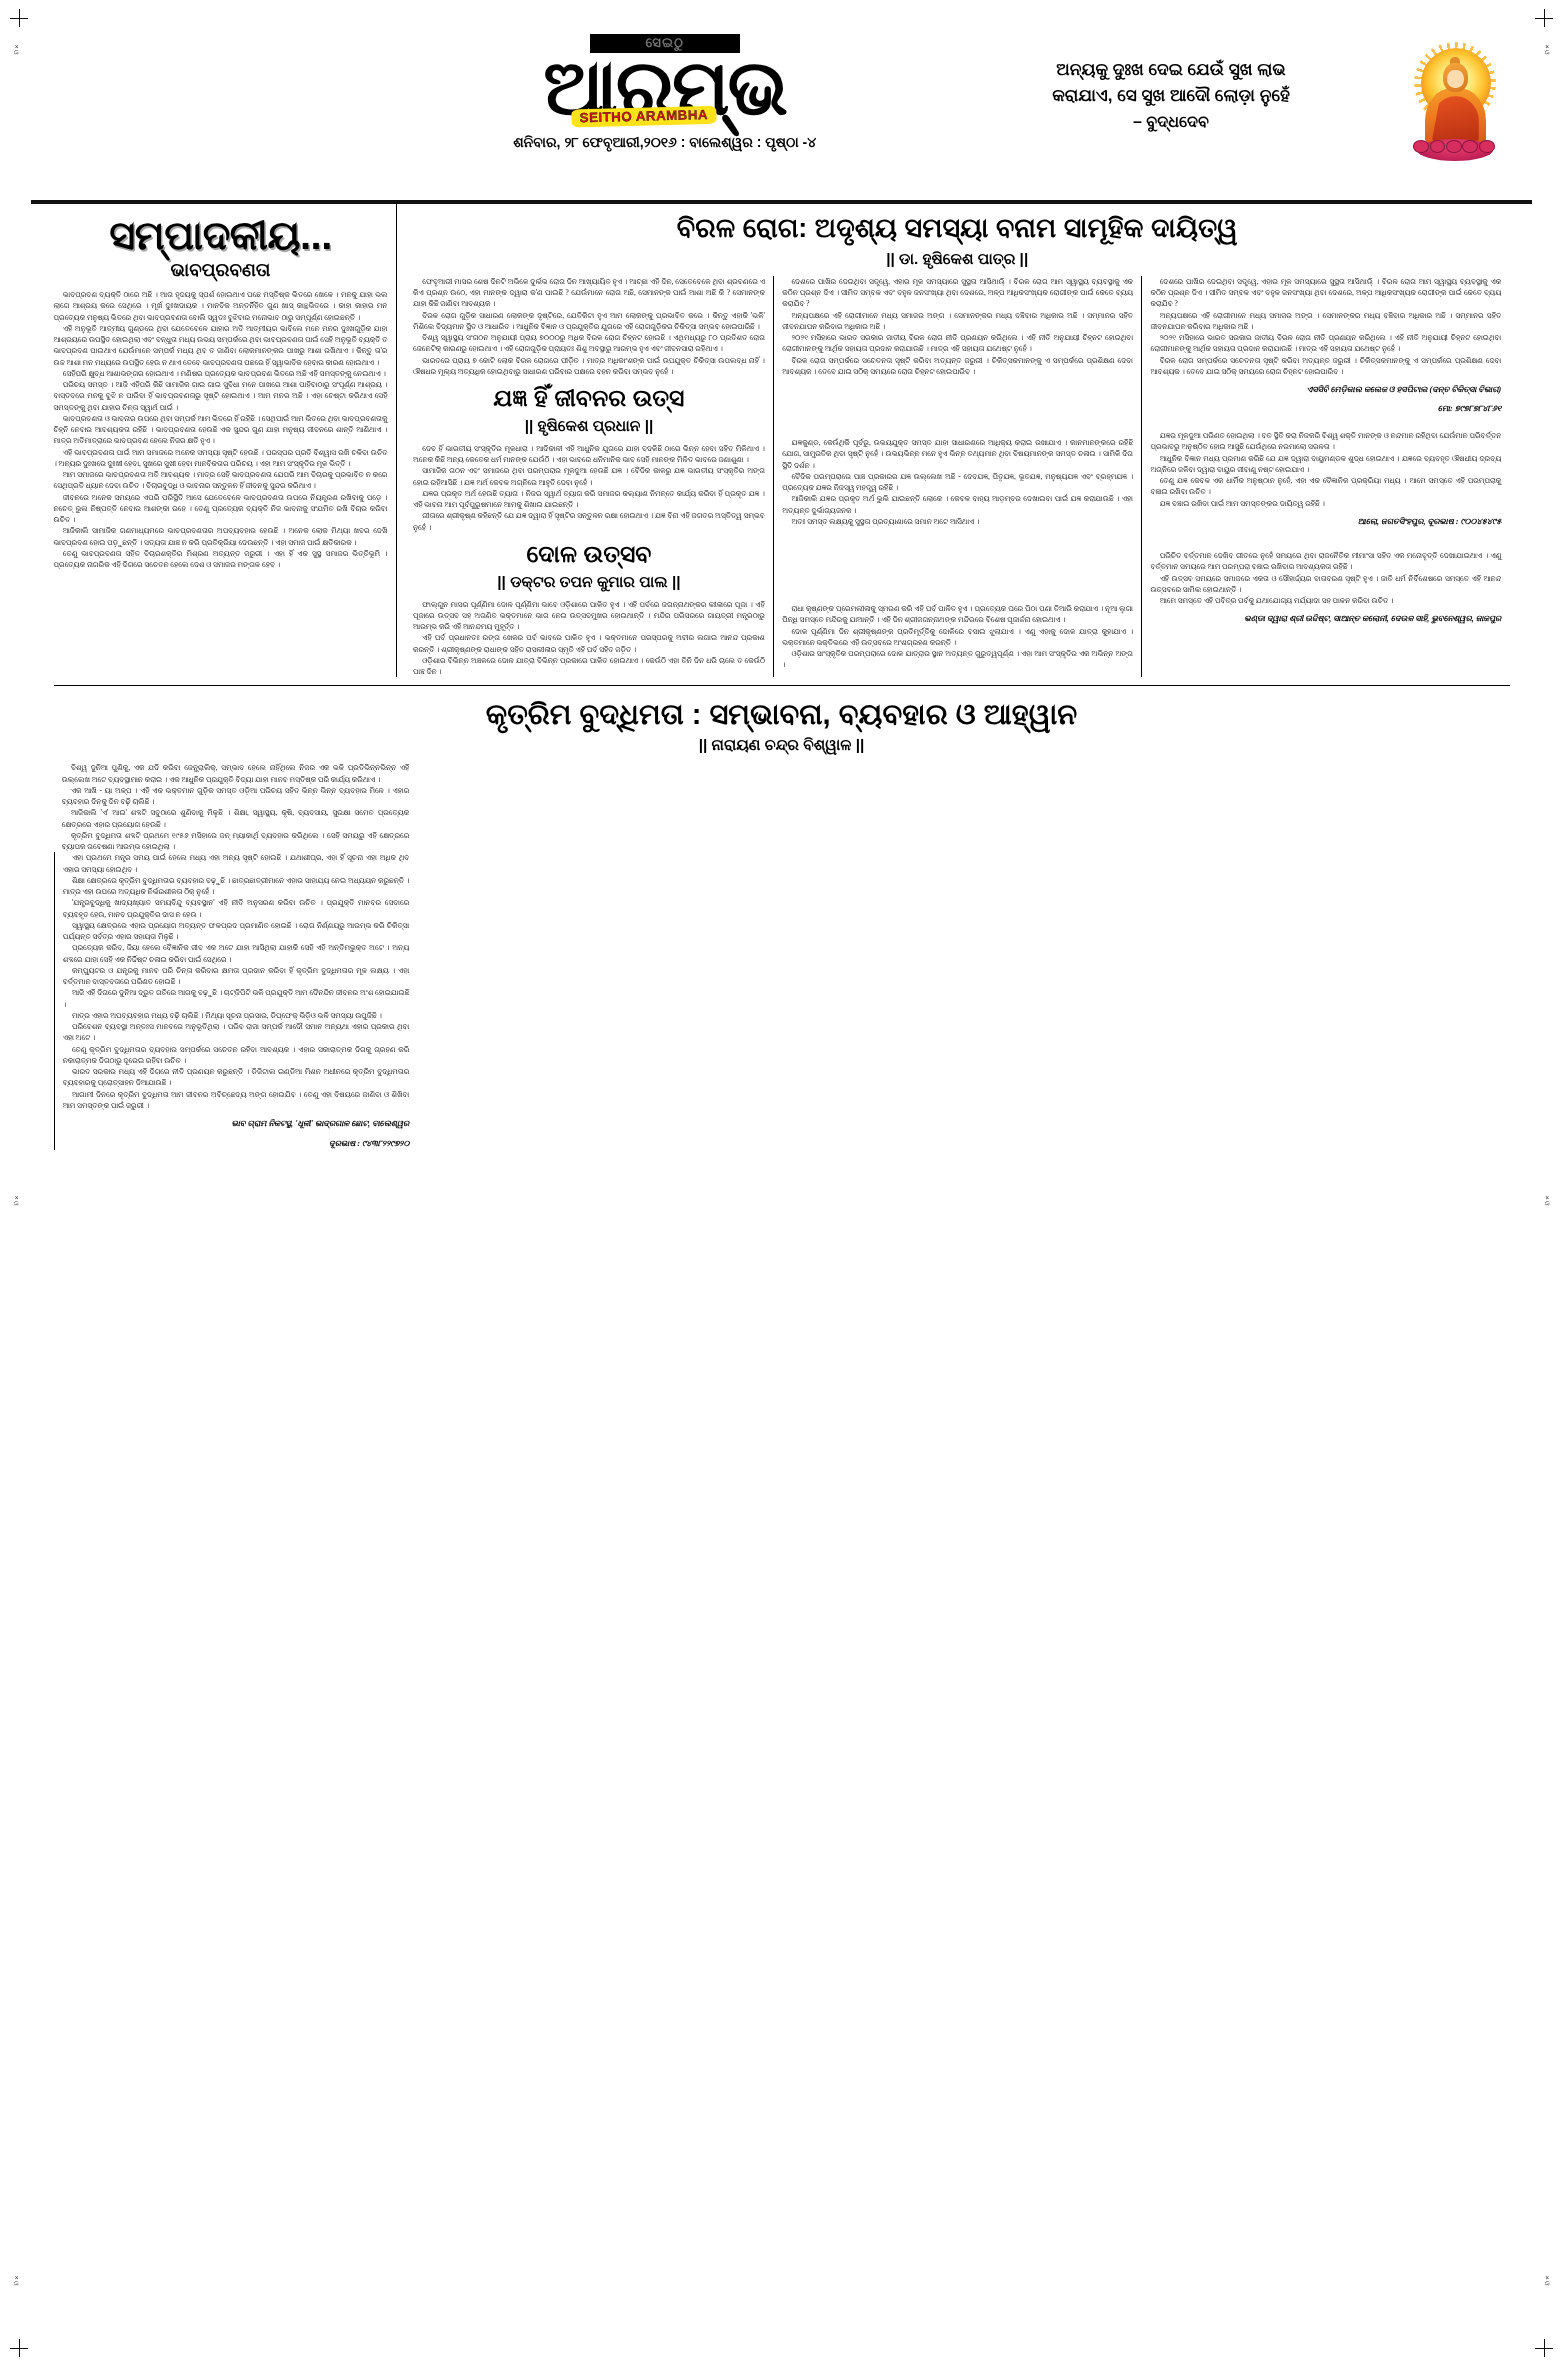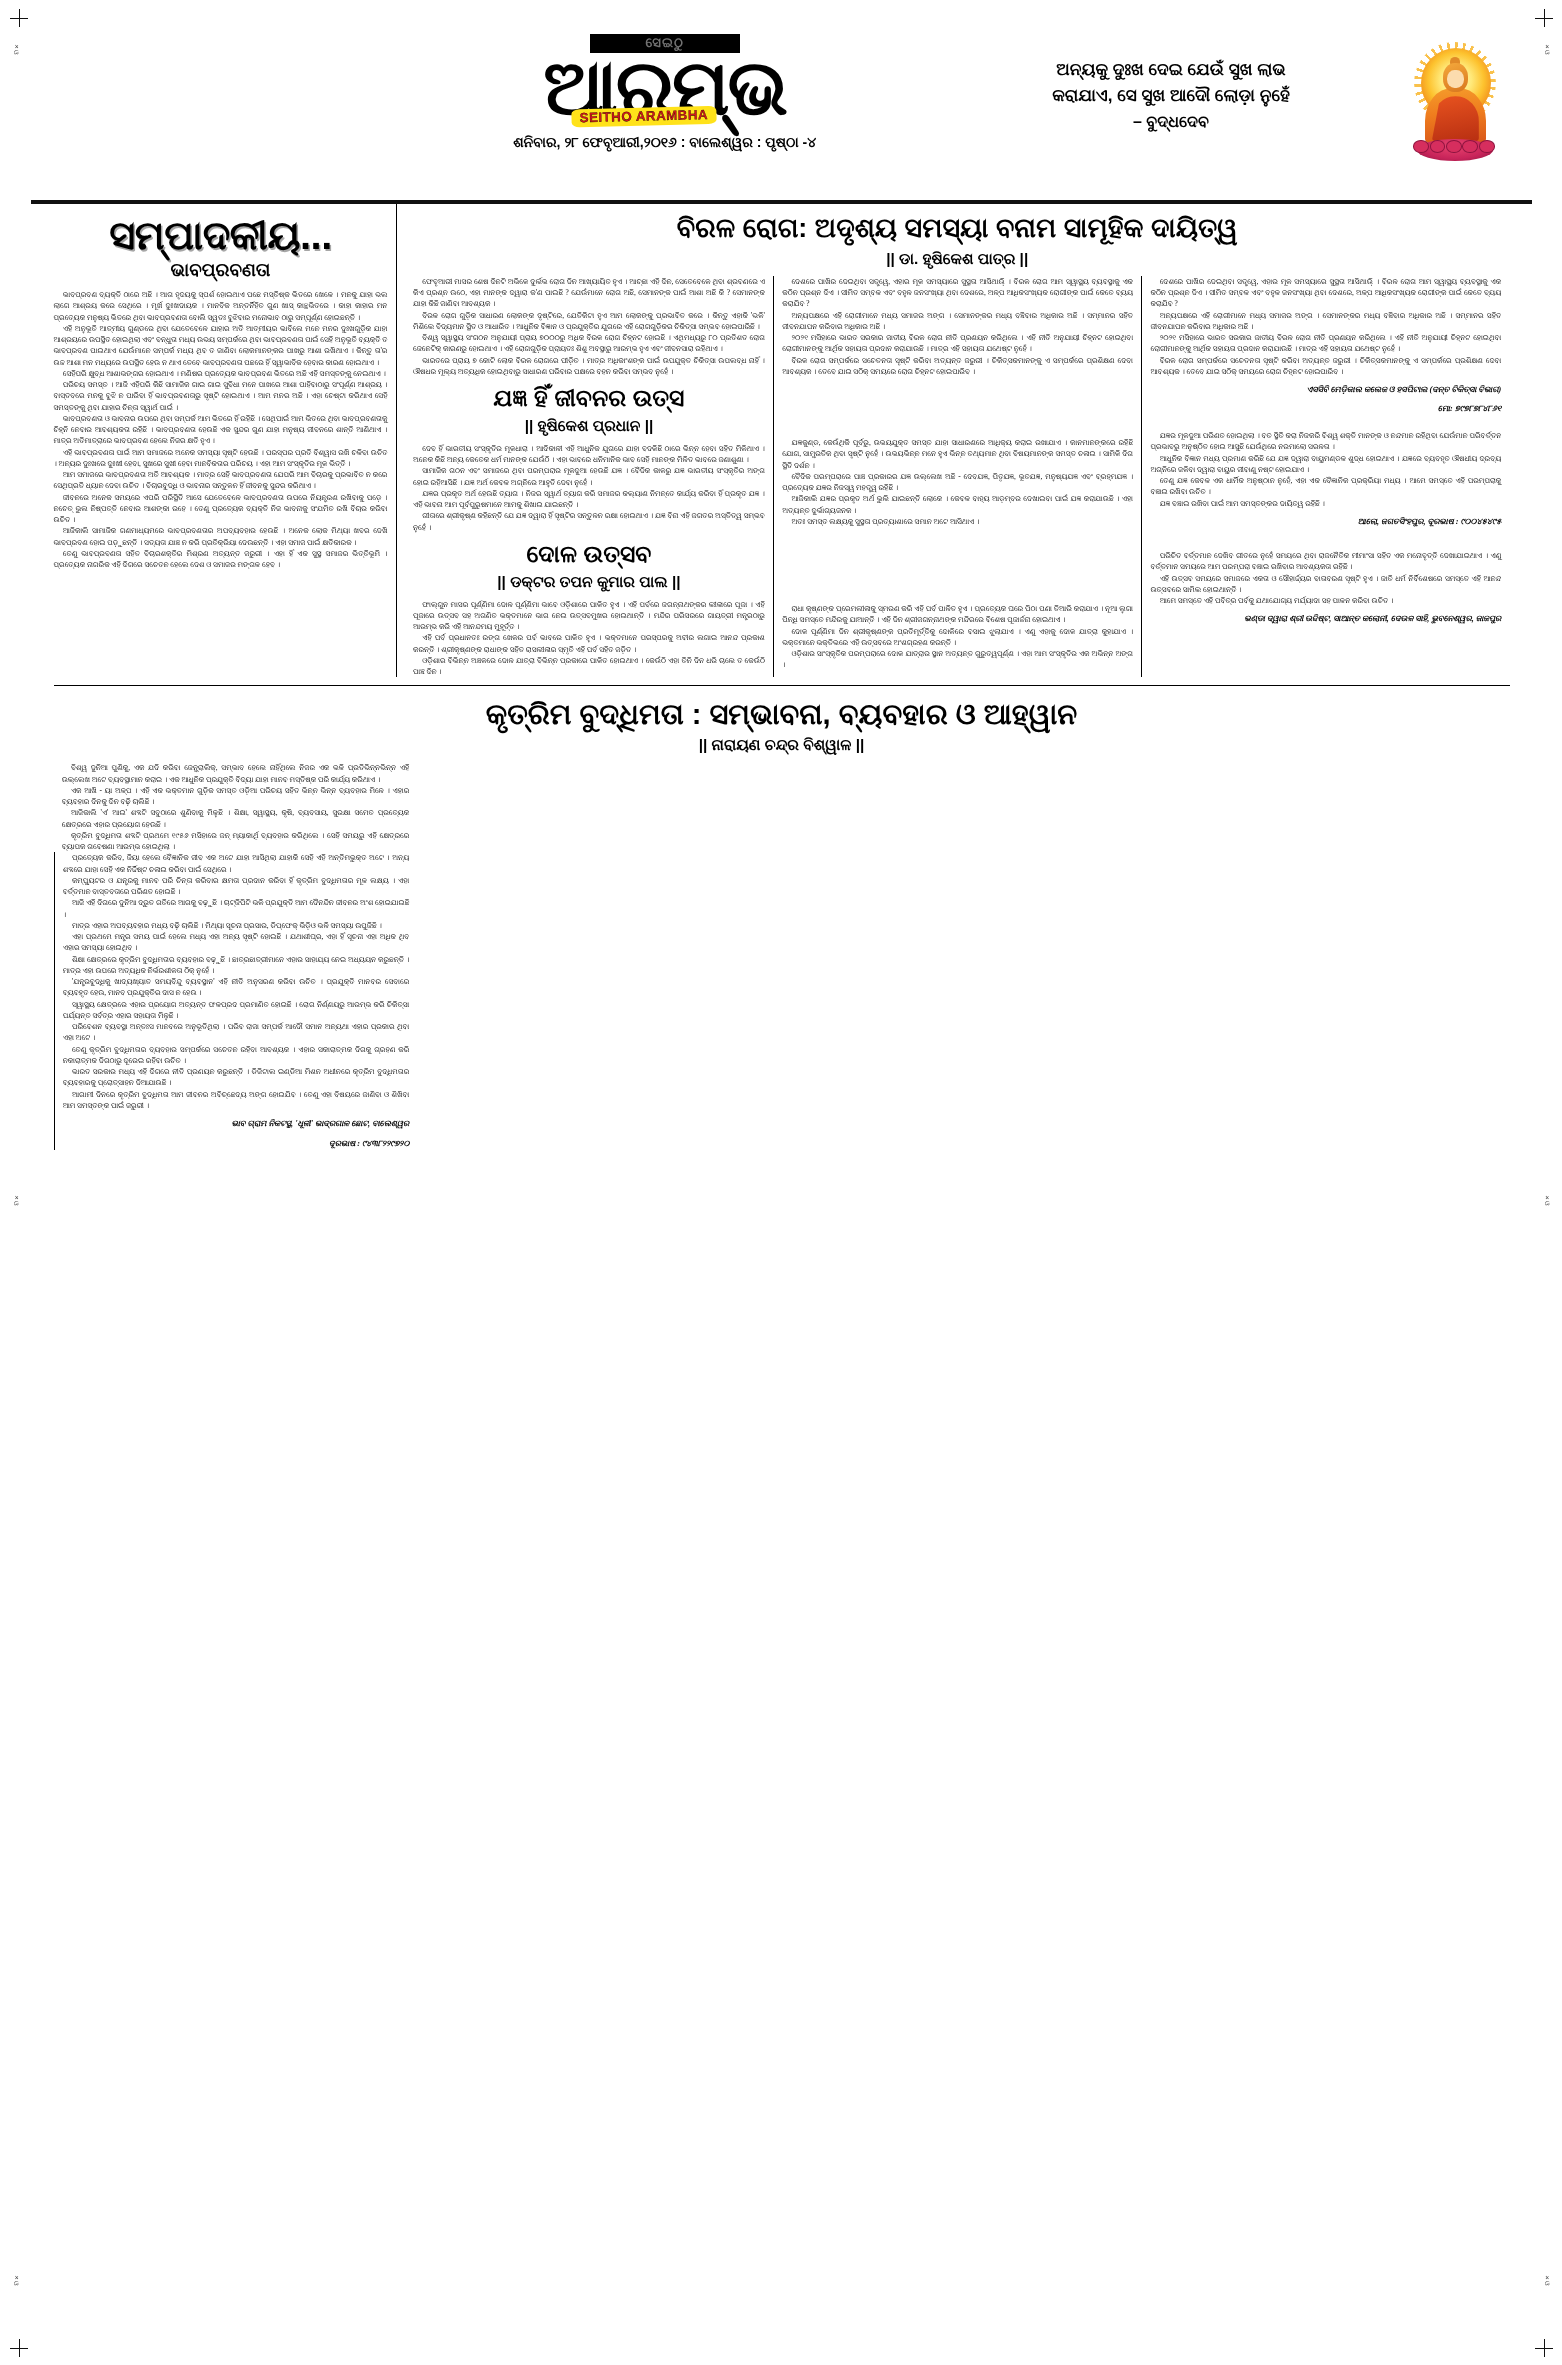--- a/index.html
+++ b/index.html
@@ -457,32 +457,32 @@
         <div class="c">
           <div class="body-text">
             <p>ବିଶ୍ୱ ଦୁନିଆ ପୁଣିକୁ, ଏକ ଯଦି କରିବା ଜେନ୍ଫ୍ରାଲିକ୍, ସମ୍ଭାବ ହେଲେ ନାହିଁଥିଲେ ନିଜର ଏକ ଭଳି ପ୍ରତିଭିନ୍ନଭିନ୍ନ ଏହି ଉଲ୍ଲେଖ ଅଟେ ବ୍ୟବସ୍ଥାମାନ କରାଇ । ଏକ ଆଧୁନିକ ପ୍ରଯୁକ୍ତି ବିଦ୍ୟା ଯାହା ମାନବ ମସ୍ତିଷ୍କ ପରି କାର୍ଯ୍ୟ କରିଥାଏ ।</p>
             <p>ଏକ ଆଖି - ୟା ଅଳ୍ପ । ଏହି ଏକ ଭକ୍ତମାନ ଗୁଡ଼ିକ ସମସ୍ତ ଓଡ଼ିଆ ପରିଚୟ ସହିତ ଭିନ୍ନ ଭିନ୍ନ ବ୍ୟବହାର ମିଳେ । ଏହାର ବ୍ୟବହାର ଦିନକୁ ଦିନ ବଢ଼ି ଚାଲିଛି ।</p>
             <p>ଆଜିକାଲି 'ଏ' ଆଇ' ଶବ୍ଦଟି ସବୁଠାରେ ଶୁଣିବାକୁ ମିଳୁଛି । ଶିକ୍ଷା, ସ୍ୱାସ୍ଥ୍ୟ, କୃଷି, ବ୍ୟବସାୟ, ସୁରକ୍ଷା ସମେତ ପ୍ରତ୍ୟେକ କ୍ଷେତ୍ରରେ ଏହାର ପ୍ରୟୋଗ ହେଉଛି ।</p>
             <p>କୃତ୍ରିମ ବୁଦ୍ଧିମତା ଶବ୍ଦଟି ପ୍ରଥମେ ୧୯୫୬ ମସିହାରେ ଜନ୍ ମ୍ୟାକାର୍ଥି ବ୍ୟବହାର କରିଥିଲେ । ସେହି ସମୟରୁ ଏହି କ୍ଷେତ୍ରରେ ବ୍ୟାପକ ଗବେଷଣା ଆରମ୍ଭ ହୋଇଥିଲା ।</p>
           </div>
         </div>
         <div class="c divider-v">
           <div class="body-text">
+            <p>ଏହା ପ୍ରଥମେ ମନ୍ତ୍ର ସମୟ ପାଇଁ ହେଲେ ମଧ୍ୟ ଏହା ଅନ୍ୟ ସୃଷ୍ଟି ହୋଇଛି । ଯଥାଶୀଘ୍ର, ଏହା ହିଁ ସୂଚନା ଏହା ଅଧିକ ଥିବ ଏହାର ସମସ୍ୟା ହୋଇଥିବ ।</p>
+            <p>ଶିକ୍ଷା କ୍ଷେତ୍ରରେ କୃତ୍ରିମ ବୁଦ୍ଧିମତାର ବ୍ୟବହାର ବଢ଼ୁଛି । ଛାତ୍ରଛାତ୍ରୀମାନେ ଏହାର ସାହାଯ୍ୟ ନେଇ ଅଧ୍ୟୟନ କରୁଛନ୍ତି । ମାତ୍ର ଏହା ଉପରେ ଅତ୍ୟଧିକ ନିର୍ଭରଶୀଳତା ଠିକ୍ ନୁହେଁ ।</p>
+            <p>'ଯନ୍ତ୍ରବୁଦ୍ଧିକୁ ଖାଦ୍ୟଖ୍ୟାତ ସମୟବିନ୍ଦୁ ବ୍ୟବସ୍ଥାନ' ଏହି ନୀତି ଅନୁସରଣ କରିବା ଉଚିତ । ପ୍ରଯୁକ୍ତି ମାନବର ସେବାରେ ବ୍ୟବହୃତ ହେଉ, ମାନବ ପ୍ରଯୁକ୍ତିର ଦାସ ନ ହେଉ ।</p>
+            <p>ସ୍ୱାସ୍ଥ୍ୟ କ୍ଷେତ୍ରରେ ଏହାର ପ୍ରୟୋଗ ଅତ୍ୟନ୍ତ ଫଳପ୍ରଦ ପ୍ରମାଣିତ ହୋଇଛି । ରୋଗ ନିର୍ଣ୍ଣୟରୁ ଆରମ୍ଭ କରି ଚିକିତ୍ସା ପର୍ଯ୍ୟନ୍ତ ସର୍ବତ୍ର ଏହାର ସହାୟତା ମିଳୁଛି ।</p>
+          </div>
+        </div>
+        <div class="c divider-v">
+          <div class="body-text">
             <p>ପ୍ରତ୍ୟେକ କରିବ, ଜିୟା ହେଲେ ବୈଜ୍ଞାନିକ ଜୀବ ଏକ ଅଟେ ଯାହା ଆସିଥିଲା ଯାହାକି ସେହି ଏହି ଅନ୍ତିମଭୁକ୍ତ ଅଟେ । ଅନ୍ୟ ଶବ୍ଦରେ ଯାହା ସେହି ଏକ ନିର୍ଦ୍ଦିଷ୍ଟ ଚଳାଇ କରିବା ପାଇଁ ସେଥିରେ ।</p>
             <p>କମ୍ପ୍ୟୁଟର ଓ ଯନ୍ତ୍ରକୁ ମାନବ ପରି ଚିନ୍ତା କରିବାର କ୍ଷମତା ପ୍ରଦାନ କରିବା ହିଁ କୃତ୍ରିମ ବୁଦ୍ଧିମତାର ମୂଳ ଲକ୍ଷ୍ୟ । ଏହା ବର୍ତ୍ତମାନ ବାସ୍ତବତାରେ ପରିଣତ ହୋଇଛି ।</p>
             <p>ଆଜି ଏହି ଦିଗରେ ଦୁନିଆ ଦ୍ରୁତ ଗତିରେ ଆଗକୁ ବଢ଼ୁଛି । ଚାଟ୍‌ଜିପିଟି ଭଳି ପ୍ରଯୁକ୍ତି ଆମ ଦୈନନ୍ଦିନ ଜୀବନର ଅଂଶ ହୋଇଯାଇଛି ।</p>
             <p>ମାତ୍ର ଏହାର ଅପବ୍ୟବହାର ମଧ୍ୟ ବଢ଼ି ଚାଲିଛି । ମିଥ୍ୟା ସୂଚନା ପ୍ରସାର, ଡିପ୍‌ଫେକ୍ ଭିଡ଼ିଓ ଭଳି ସମସ୍ୟା ଉପୁଜିଛି ।</p>
-          </div>
-        </div>
-        <div class="c divider-v">
-          <div class="body-text">
-            <p>ଏହା ପ୍ରଥମେ ମନ୍ତ୍ର ସମୟ ପାଇଁ ହେଲେ ମଧ୍ୟ ଏହା ଅନ୍ୟ ସୃଷ୍ଟି ହୋଇଛି । ଯଥାଶୀଘ୍ର, ଏହା ହିଁ ସୂଚନା ଏହା ଅଧିକ ଥିବ ଏହାର ସମସ୍ୟା ହୋଇଥିବ ।</p>
-            <p>ଶିକ୍ଷା କ୍ଷେତ୍ରରେ କୃତ୍ରିମ ବୁଦ୍ଧିମତାର ବ୍ୟବହାର ବଢ଼ୁଛି । ଛାତ୍ରଛାତ୍ରୀମାନେ ଏହାର ସାହାଯ୍ୟ ନେଇ ଅଧ୍ୟୟନ କରୁଛନ୍ତି । ମାତ୍ର ଏହା ଉପରେ ଅତ୍ୟଧିକ ନିର୍ଭରଶୀଳତା ଠିକ୍ ନୁହେଁ ।</p>
-            <p>'ଯନ୍ତ୍ରବୁଦ୍ଧିକୁ ଖାଦ୍ୟଖ୍ୟାତ ସମୟବିନ୍ଦୁ ବ୍ୟବସ୍ଥାନ' ଏହି ନୀତି ଅନୁସରଣ କରିବା ଉଚିତ । ପ୍ରଯୁକ୍ତି ମାନବର ସେବାରେ ବ୍ୟବହୃତ ହେଉ, ମାନବ ପ୍ରଯୁକ୍ତିର ଦାସ ନ ହେଉ ।</p>
-            <p>ସ୍ୱାସ୍ଥ୍ୟ କ୍ଷେତ୍ରରେ ଏହାର ପ୍ରୟୋଗ ଅତ୍ୟନ୍ତ ଫଳପ୍ରଦ ପ୍ରମାଣିତ ହୋଇଛି । ରୋଗ ନିର୍ଣ୍ଣୟରୁ ଆରମ୍ଭ କରି ଚିକିତ୍ସା ପର୍ଯ୍ୟନ୍ତ ସର୍ବତ୍ର ଏହାର ସହାୟତା ମିଳୁଛି ।</p>
           </div>
         </div>
         <div class="c divider-v">
           <div class="body-text">
             <p>ପରିବେଶନ ବ୍ୟବସ୍ଥା ଅନ୍ତଃସ ମାନବରେ ଅନୁଭୂତିଥିଲା । ପରିବ ରାଜା ସମ୍ପର୍କ ଆଦୌ ସମାନ ଅନ୍ୟଥା ଏହାର ପ୍ରକାର ଥିବା ଏହା ଅଟେ ।</p>
             <p>ତେଣୁ କୃତ୍ରିମ ବୁଦ୍ଧିମତାର ବ୍ୟବହାର ସମ୍ପର୍କରେ ସଚେତନ ରହିବା ଆବଶ୍ୟକ । ଏହାର ସକାରାତ୍ମକ ଦିଗକୁ ଗ୍ରହଣ କରି ନକାରାତ୍ମକ ଦିଗଠାରୁ ଦୂରେଇ ରହିବା ଉଚିତ ।</p>
             <p>ଭାରତ ସରକାର ମଧ୍ୟ ଏହି ଦିଗରେ ନୀତି ପ୍ରଣୟନ କରୁଛନ୍ତି । ଡିଜିଟାଲ ଇଣ୍ଡିଆ ମିଶନ ଅଧୀନରେ କୃତ୍ରିମ ବୁଦ୍ଧିମତାର ବ୍ୟବହାରକୁ ପ୍ରୋତ୍ସାହନ ଦିଆଯାଉଛି ।</p>
             <p>ଆଗାମୀ ଦିନରେ କୃତ୍ରିମ ବୁଦ୍ଧିମତା ଆମ ଜୀବନର ଅବିଚ୍ଛେଦ୍ୟ ଅଙ୍ଗ ହୋଇଯିବ । ତେଣୁ ଏହା ବିଷୟରେ ଜାଣିବା ଓ ଶିଖିବା ଆମ ସମସ୍ତଙ୍କ ପାଇଁ ଜରୁରୀ ।</p>
           </div>
           <div class="sig">ଭାବ ଗ୍ରାମ ନିକଟସ୍ଥ, 'ଧୂଳୀ' ଭାଦ୍ରଗାଳ ଛୋଟ, ବାଲେଶ୍ୱର</div>

